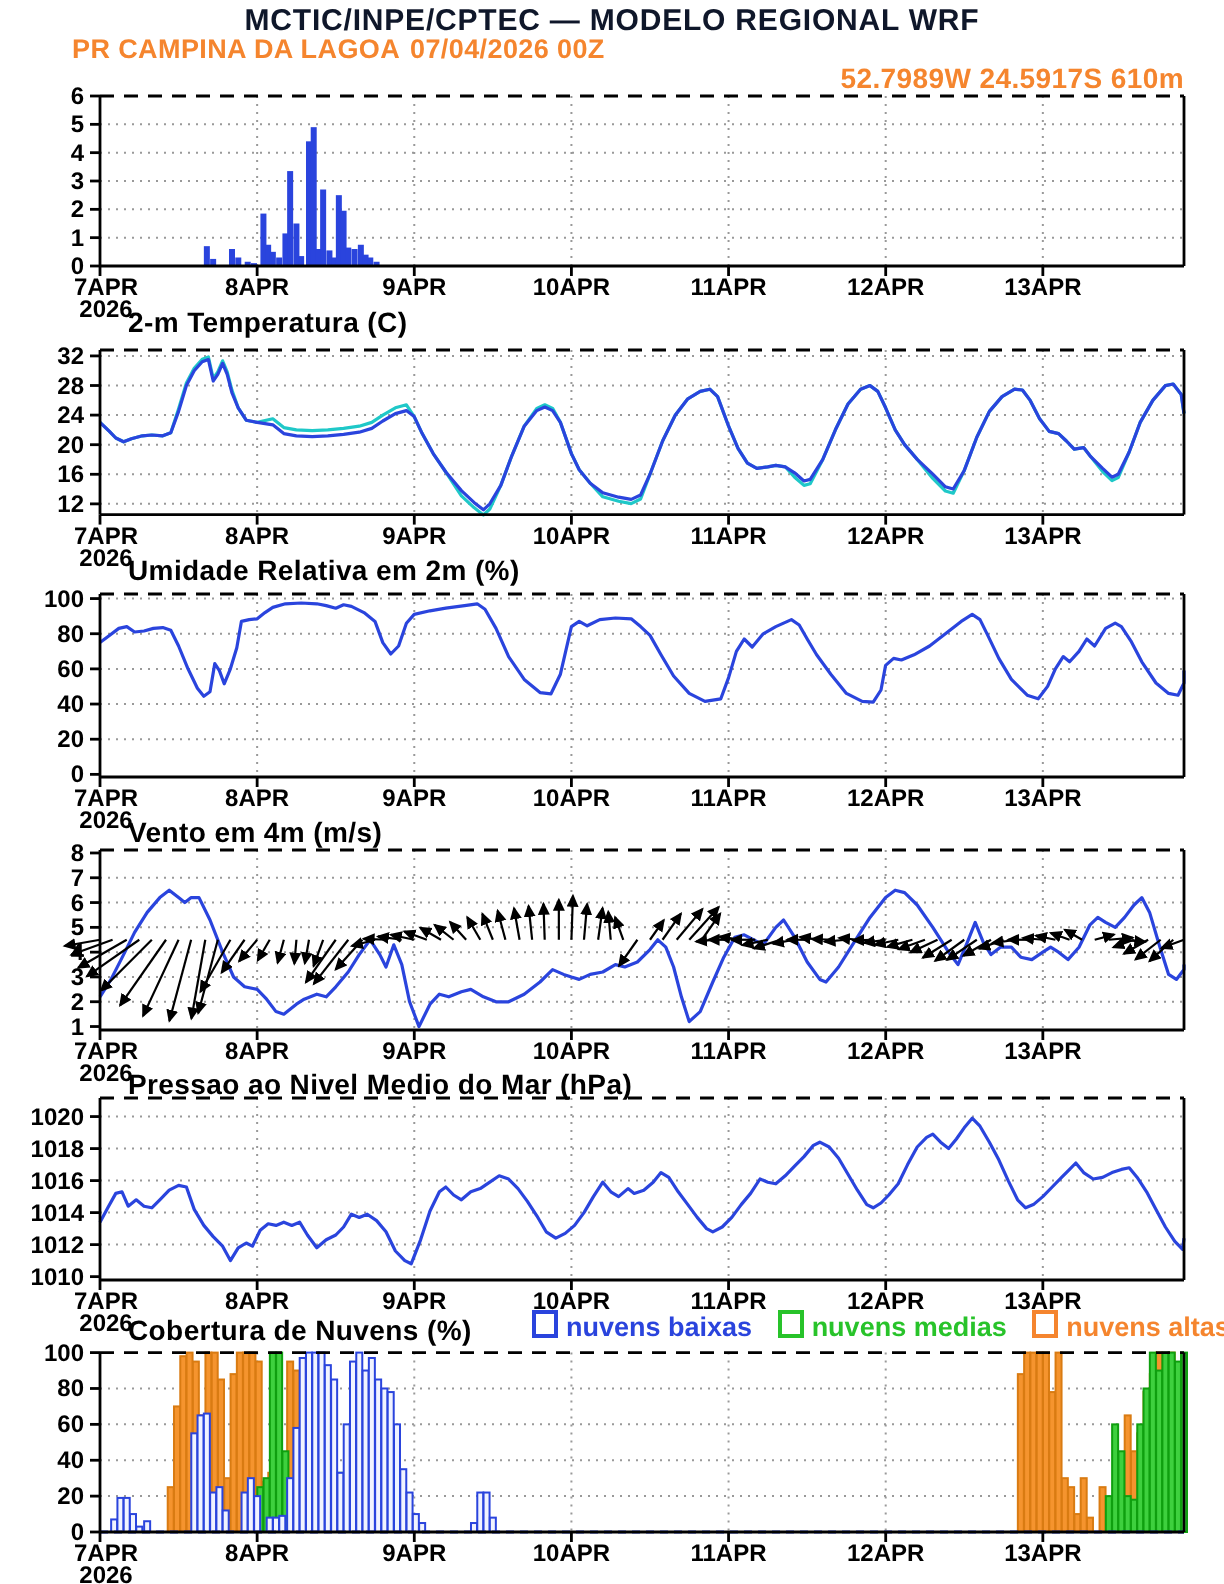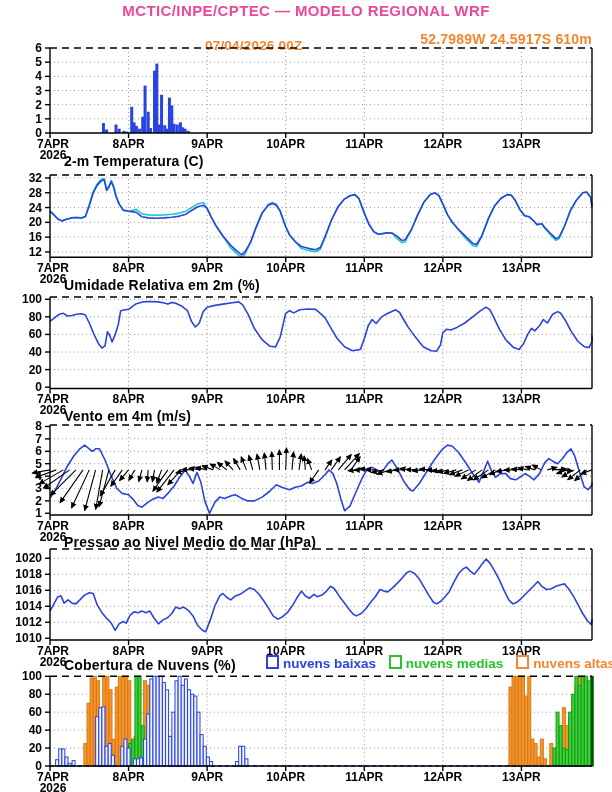--- a/index.html
+++ b/index.html
@@ -16,22 +16,23 @@
       vertical-align:-1px;margin-right:4px;}
   svg text{font-family:"Liberation Sans",sans-serif;font-weight:bold;font-size:12px;fill:#000;}
   .grid{stroke:#999;stroke-width:1;stroke-dasharray:1 3;fill:none;}
   .ax{stroke:#000;stroke-width:1.4;fill:none;}
   .axtop{stroke:#000;stroke-width:1.4;stroke-dasharray:7 5;fill:none;}
 </style>
 </head>
 <body>
 
 <div class="page">
-  <div class="hdr1" style="color:#ec4899;">MCTIC/INPE/CPTEC — MODELO REGIONAL WRF</div>
-  <div class="hdr2b" style="color:#f5852e;margin-top:21px;">07/04/2026 00Z</div>
+  <div class="hdr1" style="color:#0f172a;">MCTIC/INPE/CPTEC — MODELO REGIONAL WRF</div>
+  <div class="hdr2a" style="color:#f5852e;">PR CAMPINA DA LAGOA</div>
+  <div class="hdr2b" style="color:#f5852e;">07/04/2026 00Z</div>
 
   <div class="pright" style="top:31px;color:#f5852e;">52.7989W 24.5917S 610m</div>
 
   <div class="ptitle" style="top:153px;">2-m Temperatura (C)</div>
 
   <div class="ptitle" style="top:277px;">Umidade Relativa em 2m (%)</div>
 
   <div class="ptitle" style="top:408px;">Vento em 4m (m/s)</div>
 
   <div class="ptitle" style="top:657px;">Cobertura de Nuvens (%)</div>

